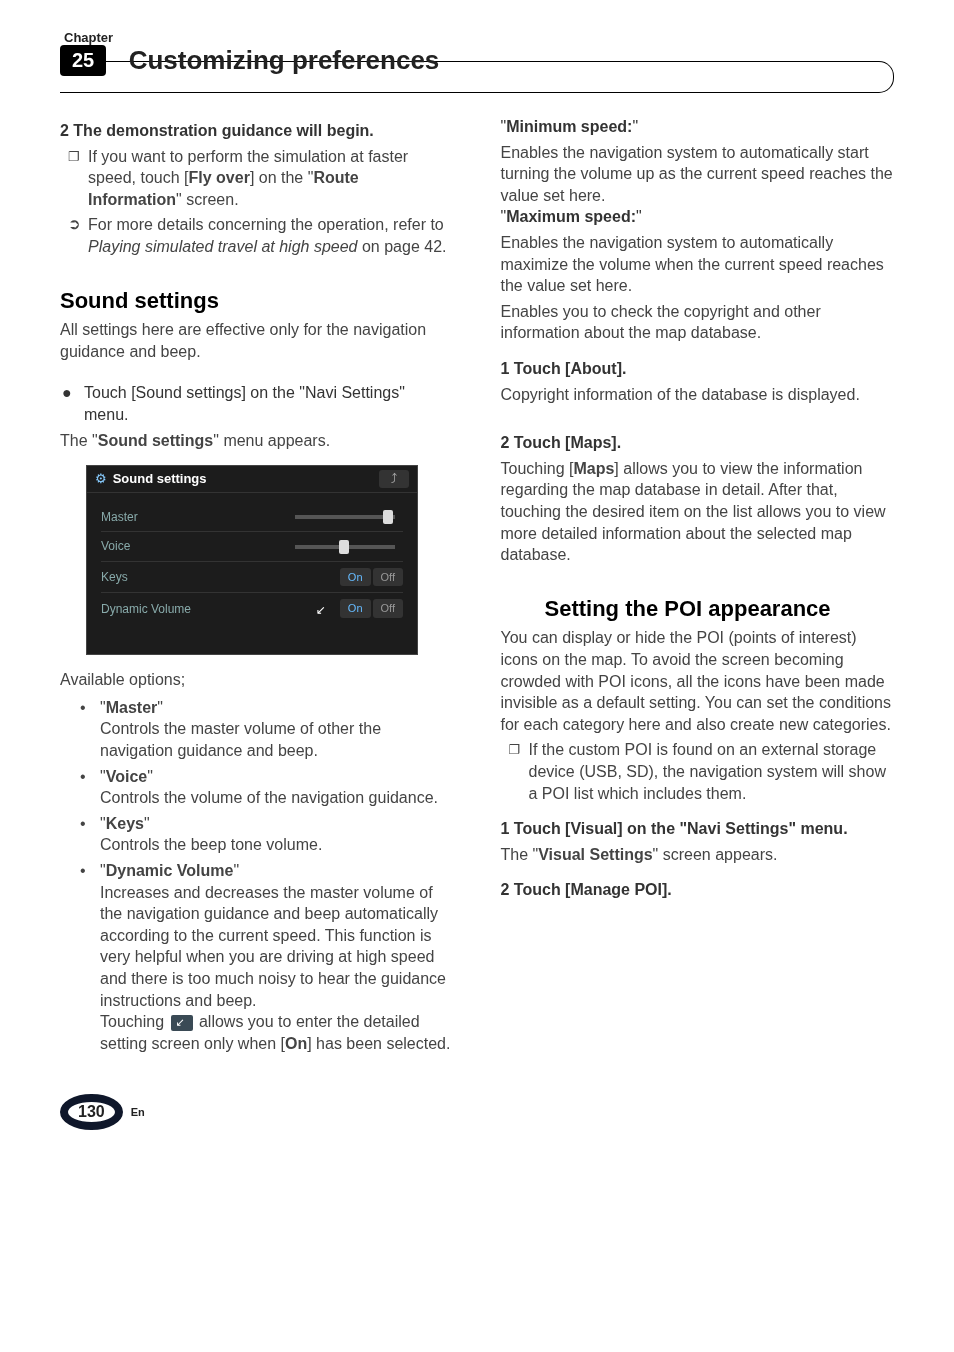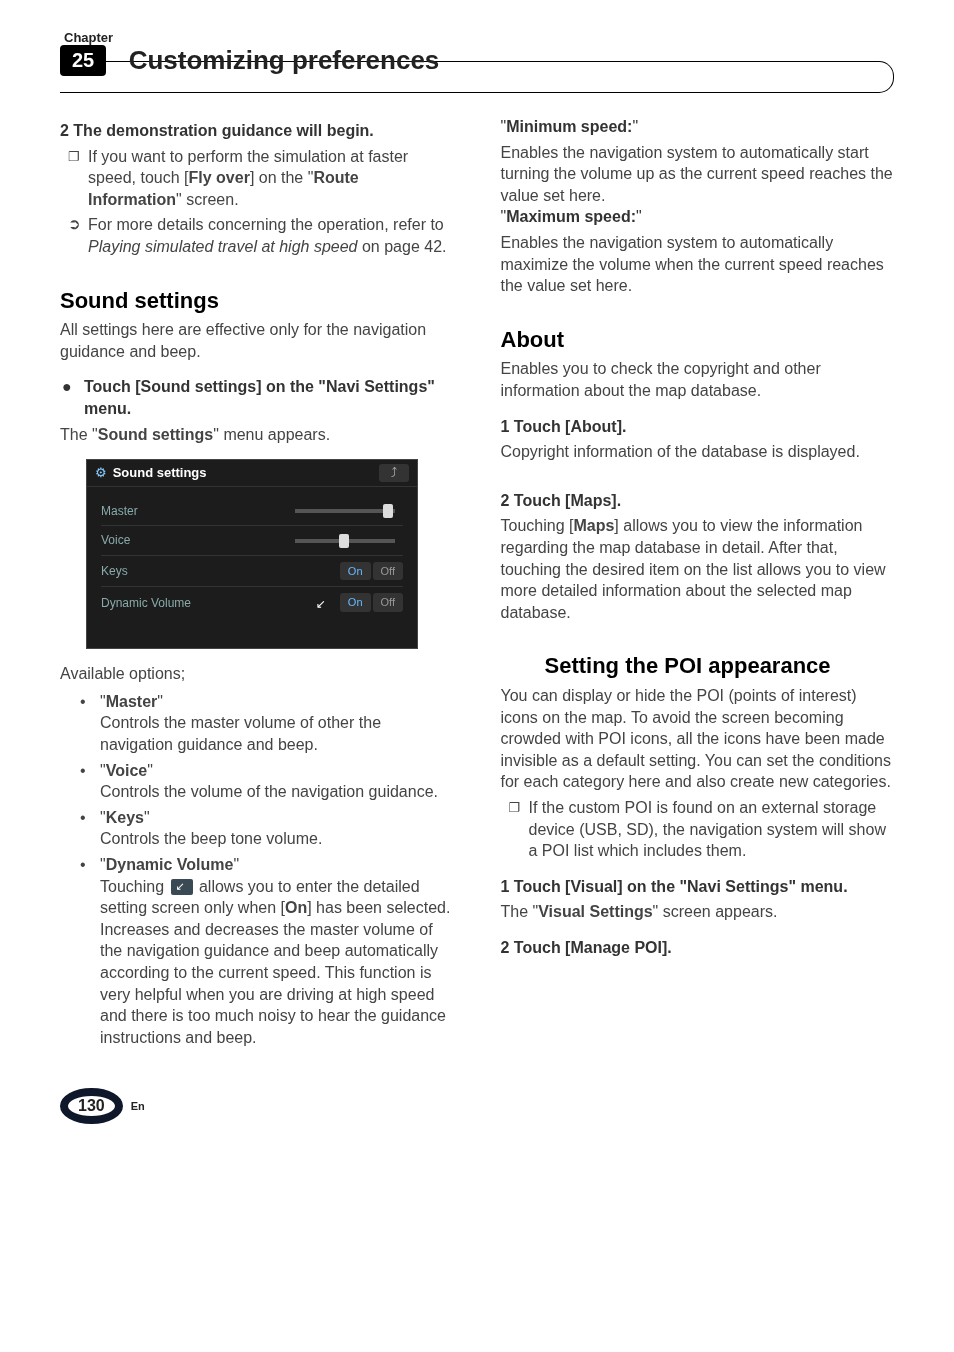--- a/index.html
+++ b/index.html
@@ -108,22 +108,22 @@
     position: absolute;
     left: 20px;
   }
   .bullet-desc {
     padding-left: 40px;
     color:#444;
   }
   .lead-dot {
     position: relative;
     padding-left: 24px;
-    font-weight: bold;
-    margin-top: 14px;
+    font-weight: normal;
+    margin-top: 20px;
   }
   .lead-dot::before {
     content: "●";
     position: absolute;
     left: 2px;
   }
   .bold { font-weight: bold; }
 
   
   .screenshot {
@@ -276,41 +276,40 @@
         <div class="bullet-item">"<span class="bold">Master</span>"</div>
         <div class="bullet-desc">Controls the master volume of other the navigation guidance and beep.</div>
 
         <div class="bullet-item">"<span class="bold">Voice</span>"</div>
         <div class="bullet-desc">Controls the volume of the navigation guidance.</div>
 
         <div class="bullet-item">"<span class="bold">Keys</span>"</div>
         <div class="bullet-desc">Controls the beep tone volume.</div>
 
         <div class="bullet-item">"<span class="bold">Dynamic Volume</span>"</div>
+        <div class="bullet-desc">Increases and decreases the master volume of the navigation guidance and beep automatically according to the current speed. This function is very helpful when you are driving at high speed and there is too much noisy to hear the guidance instructions and beep.</div>
         <div class="bullet-desc">
           <span>Touching </span><span class="inline-icon"></span><span> allows you to enter the detailed setting screen only when [</span><span class="bold">On</span><span>] has been selected.</span>
         </div>
-        <div class="bullet-desc">Increases and decreases the master volume of the navigation guidance and beep automatically according to the current speed. This function is very helpful when you are driving at high speed and there is too much noisy to hear the guidance instructions and beep.</div>
       </div>
 
     </div>
 
     <div class="col">
 
       <div>
         "<span class="bold">Minimum speed:</span>"
       </div>
       <div class="body-p">Enables the navigation system to automatically start turning the volume up as the current speed reaches the value set here.</div>
 
       <div>
         "<span class="bold">Maximum speed:</span>"
       </div>
       <div class="body-p">Enables the navigation system to automatically maximize the volume when the current speed reaches the value set here.</div>
 
-      <div class="h2-plain">About</div>
       <div class="body-p">Enables you to check the copyright and other information about the map database.</div>
 
       <div class="step" style="margin-top:14px;">1    Touch [About].</div>
       <div class="body-p">Copyright information of the database is displayed.</div>
 
       <div class="step" style="margin-top:27px;">2    Touch [Maps].</div>
       <div class="body-p">
         <span>Touching [</span><span class="bold">Maps</span><span>] allows you to view the information regarding the map database in detail. After that, touching the desired item on the list allows you to view more detailed information about the selected map database.</span>
       </div>
 

